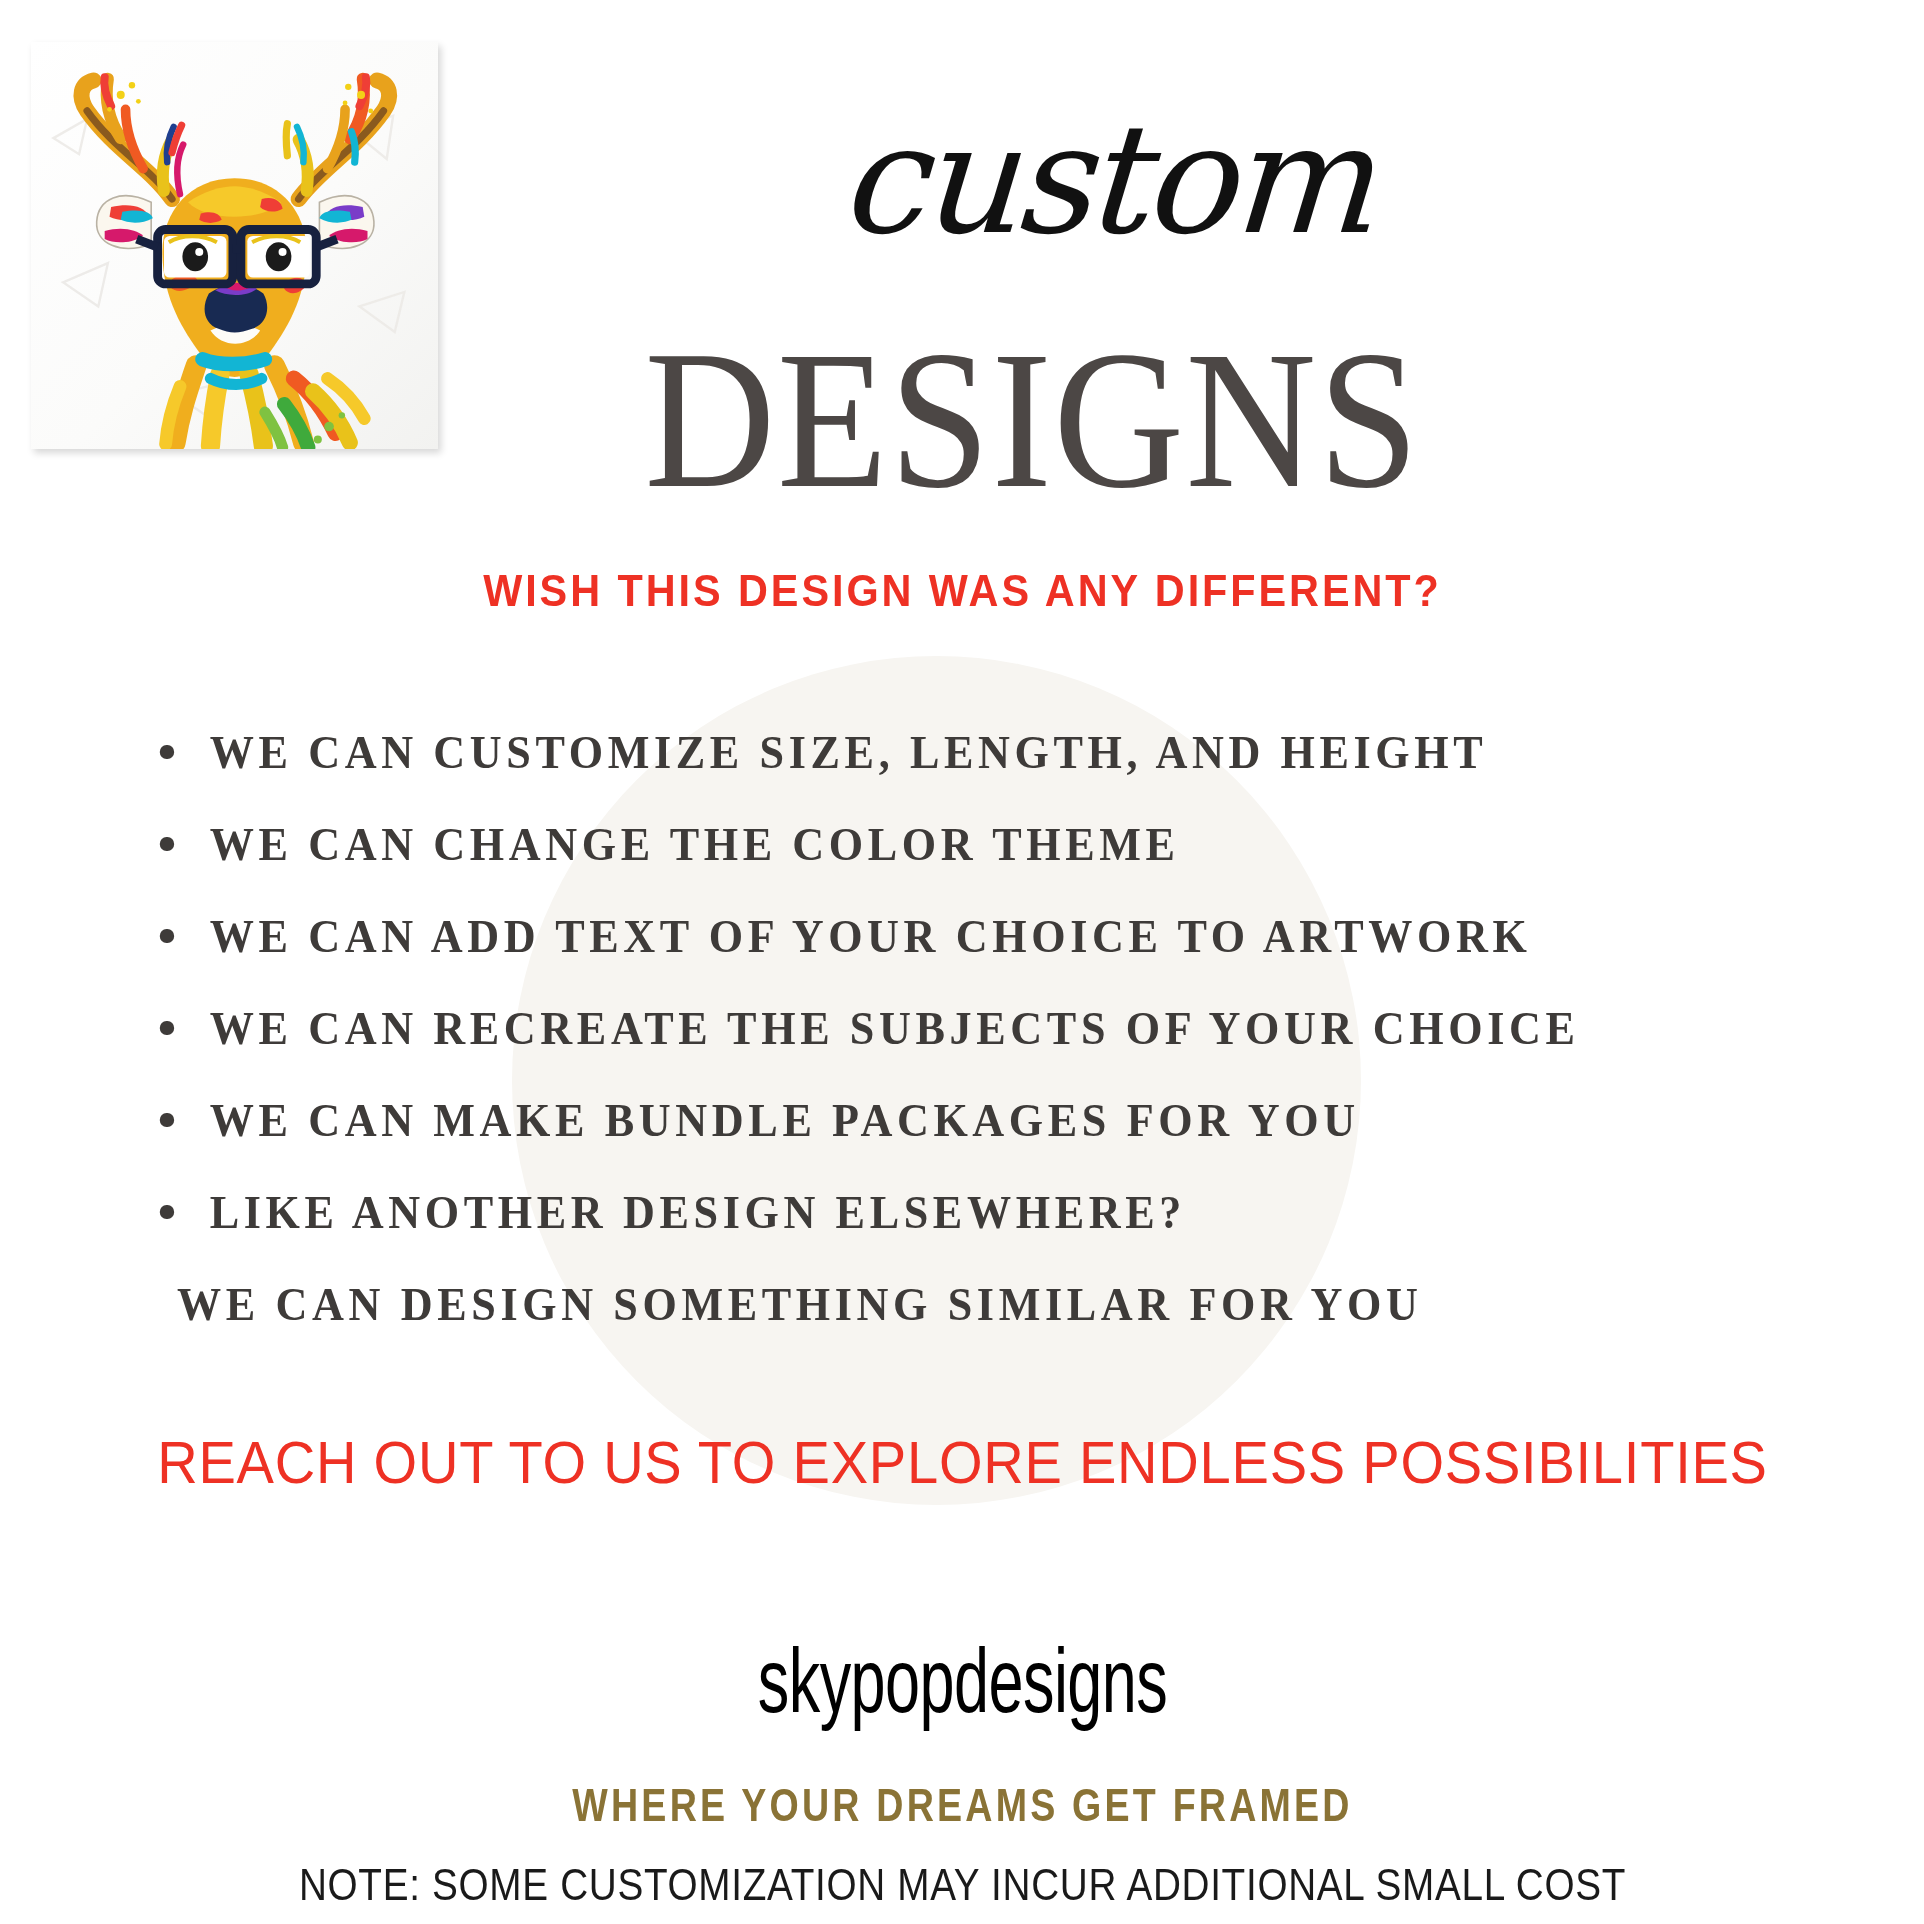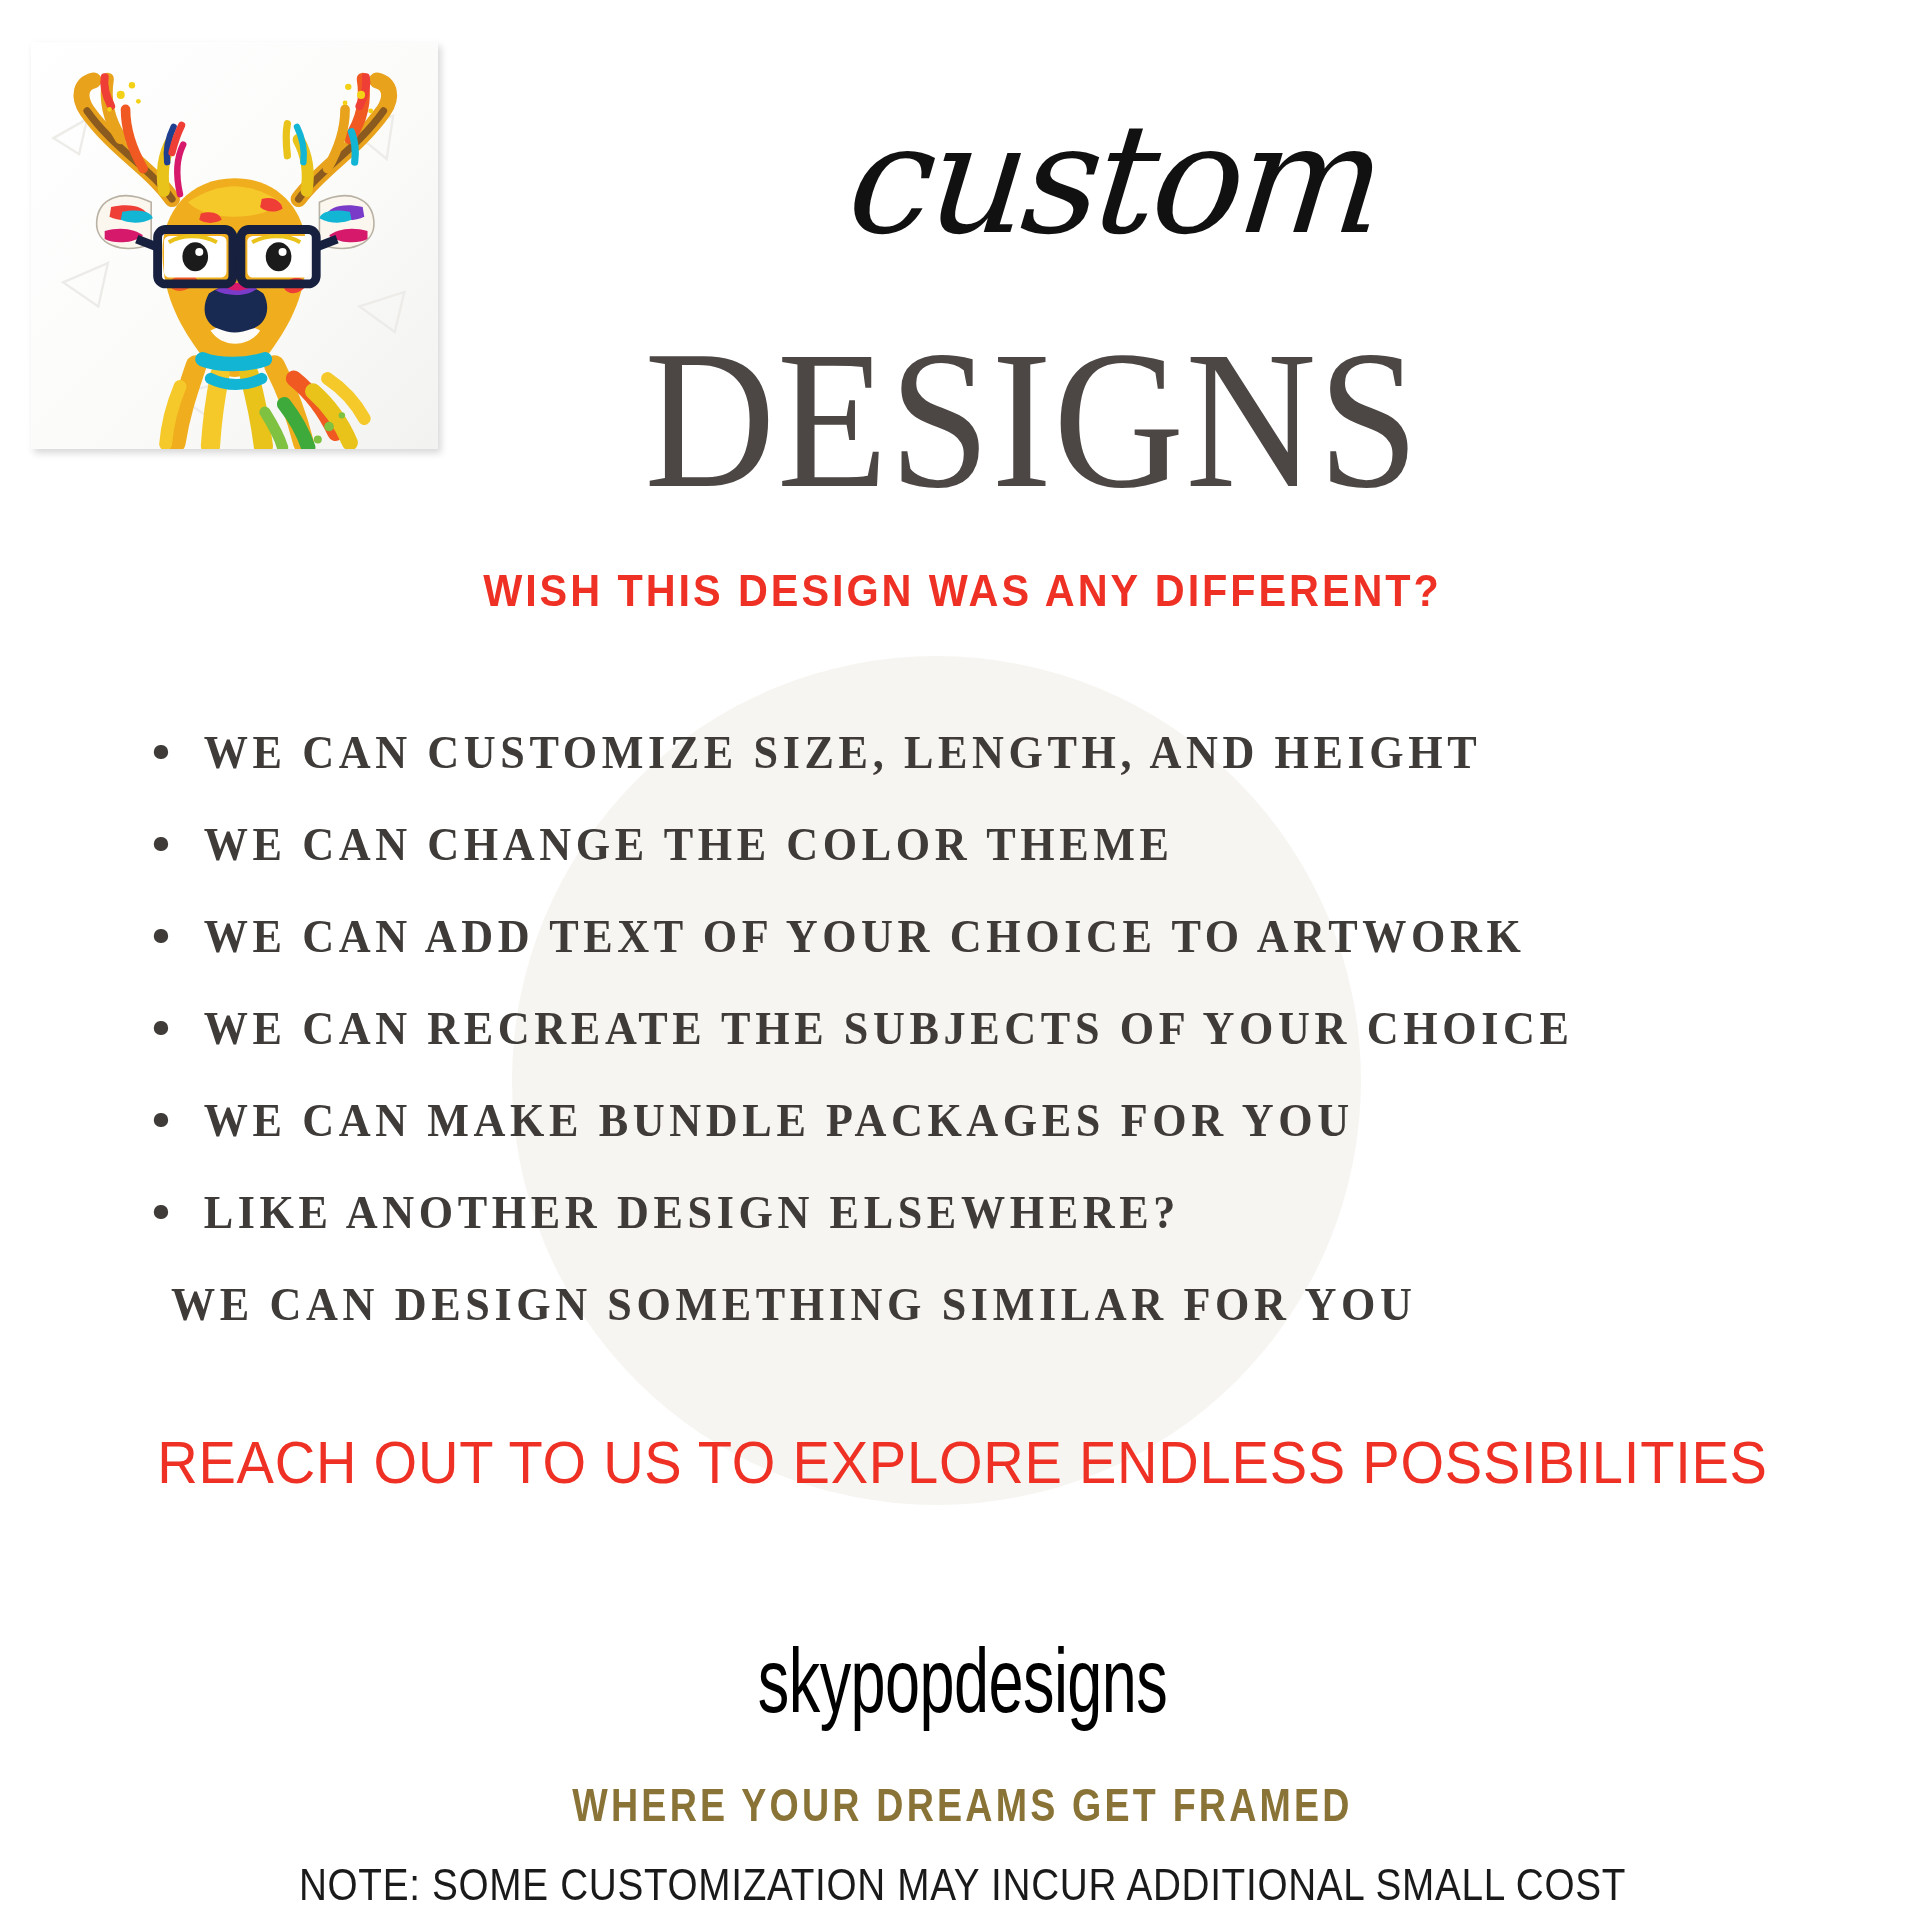--- a/index.html
+++ b/index.html
@@ -89,21 +89,21 @@
     font-size: 45px;
     letter-spacing: 3.2px;
     color: #ee3124;
     transform: scaleX(0.92);
     z-index: 3;
   }
 
   
   .feature-list {
     position: absolute;
-    left: 148px;
+    left: 154px;
     top: 706px;
     width: 1684px;
     z-index: 3;
     margin: 0;
     padding: 0;
     list-style: none;
   }
   .feature-item {
     position: relative;
     height: 92px;

